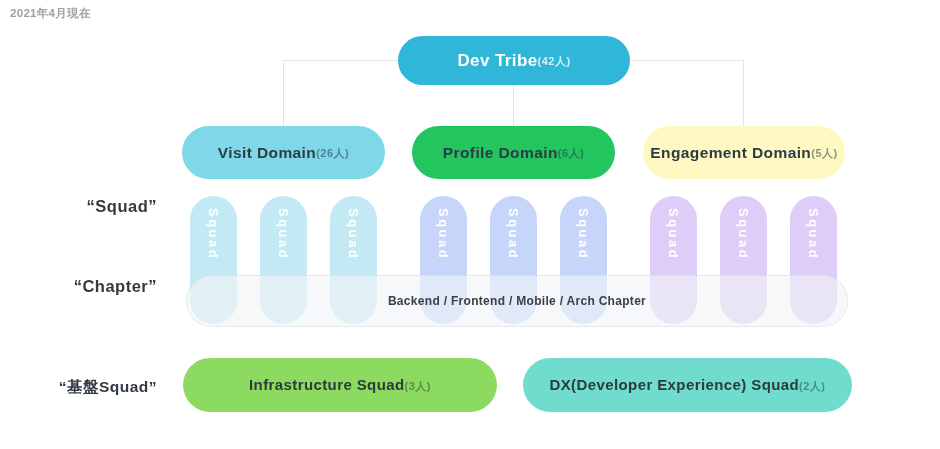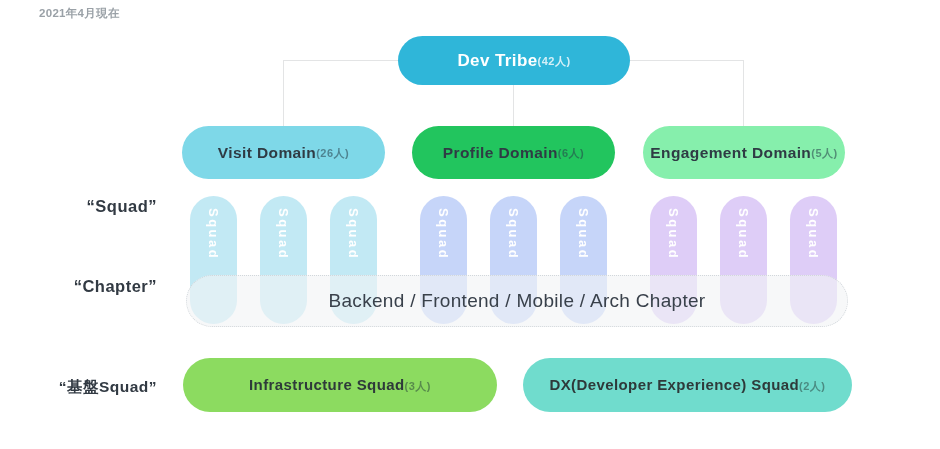--- a/index.html
+++ b/index.html
@@ -2,21 +2,21 @@
 <html><head>
 <meta charset="utf-8">
 <style>
   html,body{margin:0;padding:0;background:#fff;}
   .stage{
     position:relative;width:940px;height:449px;background:#ffffff;overflow:hidden;
     font-family:"Liberation Sans","DejaVu Sans",sans-serif;
   }
   .caption{
     position:absolute;left:10px;top:6px;font-size:11.5px;font-weight:bold;
-    color:#9aa1a7;letter-spacing:.3px;margin-left:29px;
+    color:#9aa1a7;letter-spacing:.3px;
   }
   
   .line{position:absolute;background:#e3e4e5;z-index:1;}
   .hline{left:283px;top:60px;width:461px;height:1px;}
   .vline-left{left:283px;top:60px;width:1px;height:67px;}
   .vline-mid{left:513px;top:85px;width:1px;height:42px;}
   .vline-right{left:743px;top:60px;width:1px;height:67px;}
   
   .pill{
     position:absolute;z-index:2;display:flex;flex-direction:row;
@@ -44,21 +44,21 @@
     color:#ffffff;font-weight:bold;font-size:13px;letter-spacing:2.5px;
   }
   
   .chapter-band{
     position:absolute;left:186px;top:275px;width:662px;height:52px;
     border-radius:26px;background:rgba(242,244,246,0.62);
     border:1px dotted #d2d7db;box-sizing:border-box;z-index:3;
     display:flex;align-items:center;justify-content:center;
   }
   .chapter-band .chapter-text{
-    font-size:19px;font-weight:normal;color:#39414b;letter-spacing:.3px;
+    font-size:12px;font-weight:bold;color:#39414b;letter-spacing:.3px;
   }
   
   .foundation{top:358px;height:54px;}
   .foundation .title{font-size:15px;color:#2e3a3a;}
   .foundation .count{color:rgba(35,60,55,0.5);}
   .f-infra{left:183px;width:314px;}
   .f-dx{left:523px;width:329px;}
   
   .row-label{position:absolute;left:0;width:157px;text-align:right;z-index:2;}
   .row-label .sub{
@@ -91,21 +91,21 @@
   </div>
 
   <div class="pill domain d-visit" style="background-color: rgb(126, 216, 232);">
     <div class="title">Visit Domain</div>
     <div class="count">(26人)</div>
   </div>
   <div class="pill domain d-profile" style="background-color: #22c55e;">
     <div class="title">Profile Domain</div>
     <div class="count">(6人)</div>
   </div>
-  <div class="pill domain d-engagement" style="background-color: #86efac;">
+  <div class="pill domain d-engagement" style="background-color: #fef9c3;">
     <div class="title">Engagement Domain</div>
     <div class="count">(5人)</div>
   </div>
 
   <div class="squad-pill" style="left: 190px; background-color: rgb(194, 233, 244);">
     <span class="vtext">Squad</span>
   </div>
   <div class="squad-pill" style="left: 260px; background-color: rgb(194, 233, 244);">
     <span class="vtext">Squad</span>
   </div>

